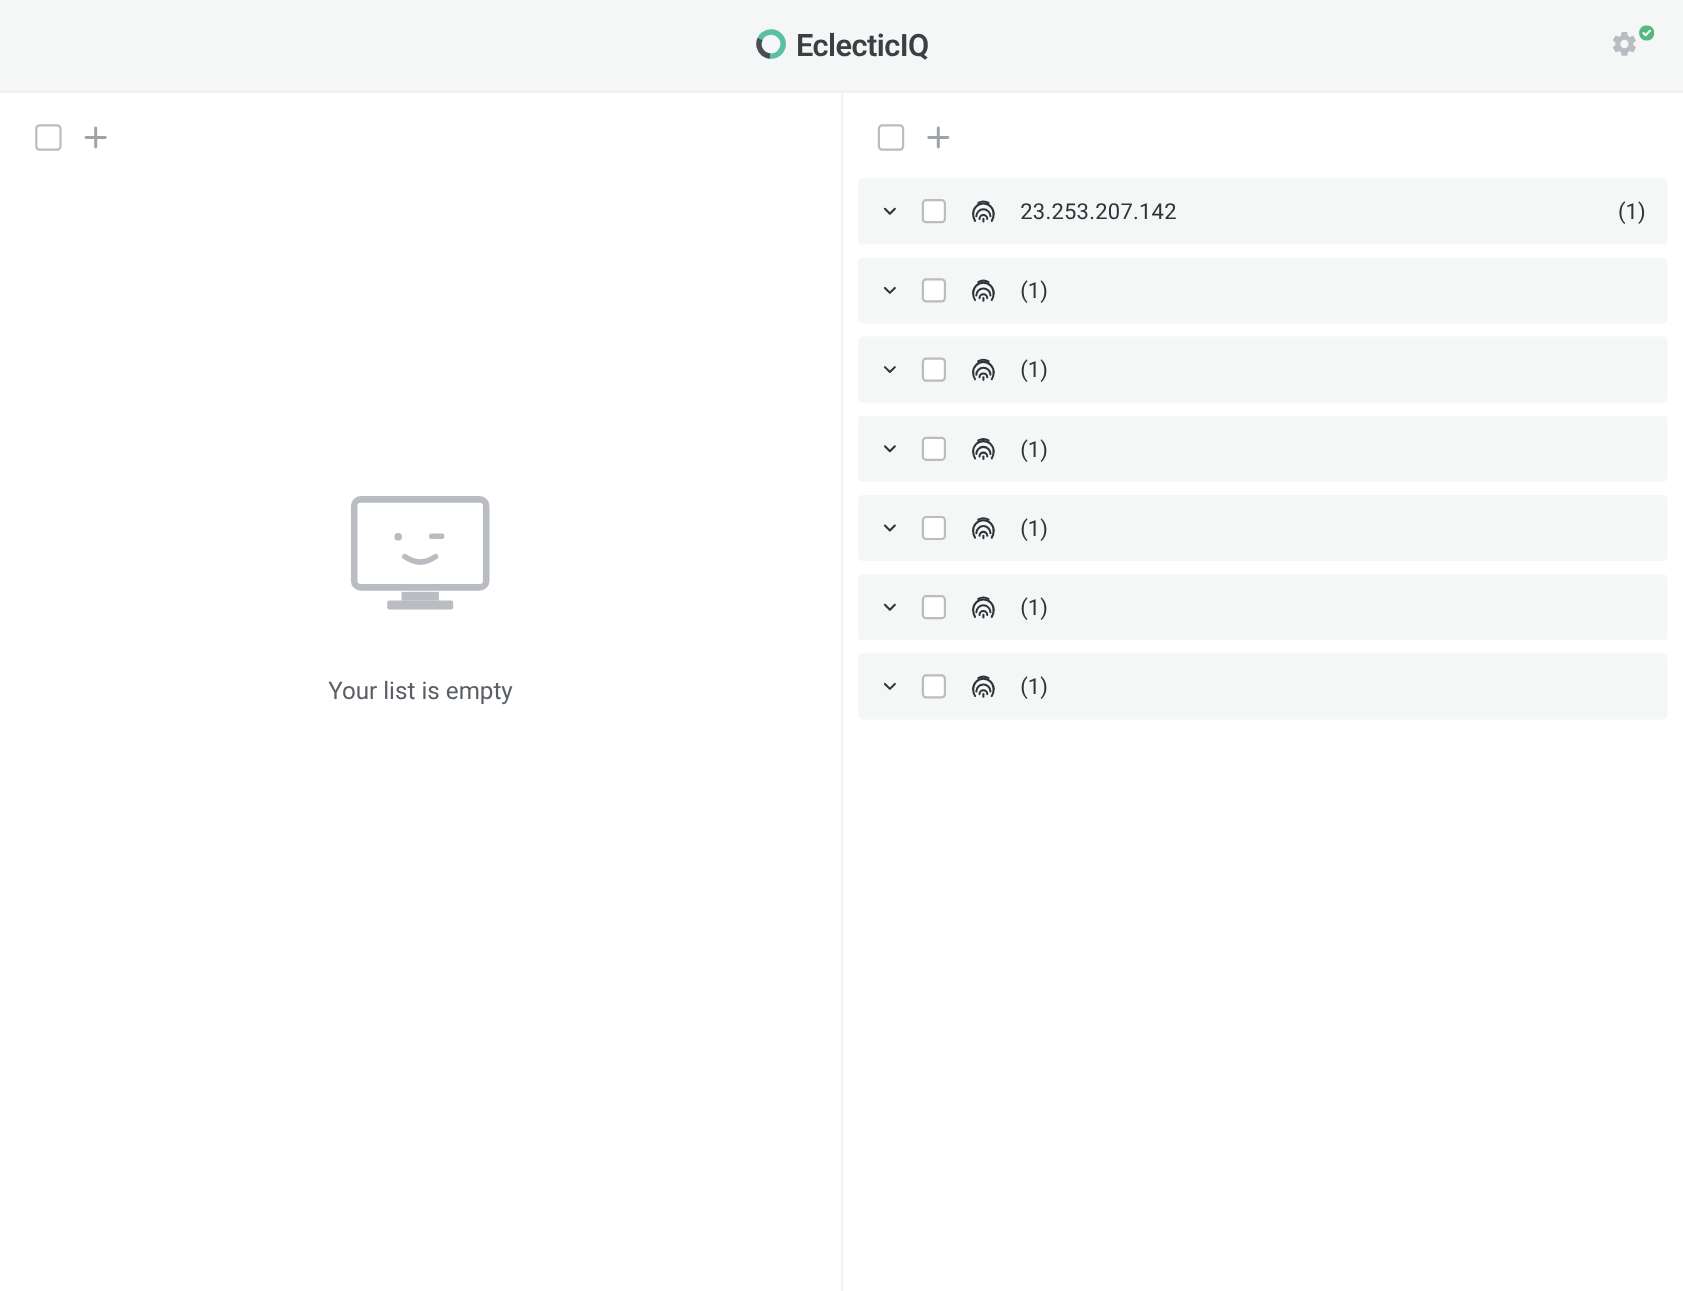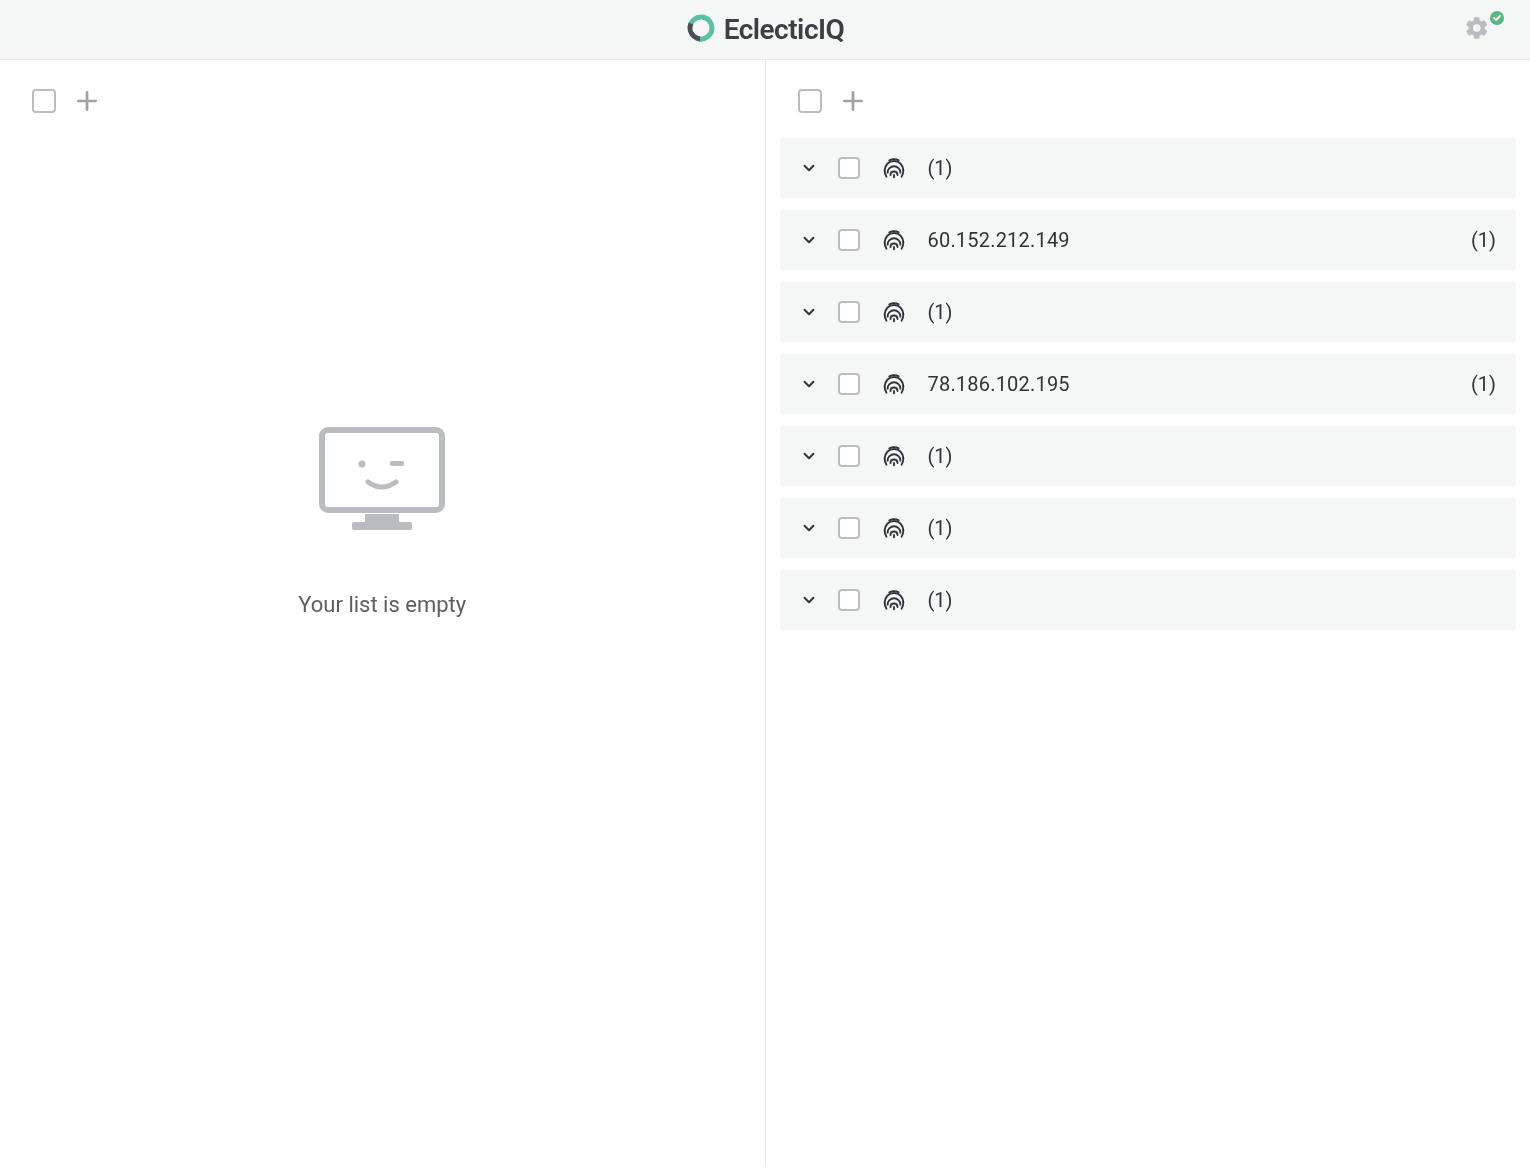--- a/index.html
+++ b/index.html
@@ -4,21 +4,21 @@
   <style>
     * { margin: 0; padding: 0; box-sizing: border-box; }
     body {
       font-family: -apple-system, BlinkMacSystemFont, "Segoe UI", Roboto, Helvetica, Arial, sans-serif;
       background: #ffffff;
       width: 1530px;
       height: 1174px;
       overflow: hidden;
     }
     .header {
-      height: 60px;
+      height: 84px;
       background: #f5f6f6;
       display: flex;
       align-items: center;
       justify-content: center;
       position: relative;
       border-bottom: 1px solid #e8e9ea;
     }
     .logo-container {
       display: flex;
       align-items: center;
@@ -207,82 +207,81 @@
             <svg width="28" height="28" viewBox="0 0 24 24" fill="none" stroke="#2f343a" stroke-width="1.6" stroke-linecap="round">
               <path d="M4 14c0-4.4 3.6-8 8-8s8 3.6 8 8"></path>
               <path d="M6.5 16c0-3 2.5-5.5 5.5-5.5s5.5 2.5 5.5 5.5"></path>
               <path d="M9 18c0-1.7 1.3-3 3-3s3 1.3 3 3"></path>
               <path d="M12 18v2"></path>
               <path d="M4 14c0 2 .5 4 1.5 5.5"></path>
               <path d="M20 14c0 2-.5 4-1.5 5.5"></path>
               <path d="M8 5.5C9.2 4.8 10.6 4.4 12 4.4s2.8.4 4 1.1"></path>
             </svg>
           </div>
-          <div class="row-count">(1)</div>
-        </div>
-        <div class="list-row">
-          <div class="chevron-wrap">
-            <svg width="18" height="18" viewBox="0 0 24 24">
-              <path d="M6 9 L12 15 L18 9" stroke="#2f343a" stroke-width="2.5" fill="none" stroke-linecap="round" stroke-linejoin="round"></path>
-            </svg>
-          </div>
-          <div class="row-checkbox"></div>
-          <div class="fingerprint-wrap">
-            <svg width="28" height="28" viewBox="0 0 24 24" fill="none" stroke="#2f343a" stroke-width="1.6" stroke-linecap="round">
-              <path d="M4 14c0-4.4 3.6-8 8-8s8 3.6 8 8"></path>
-              <path d="M6.5 16c0-3 2.5-5.5 5.5-5.5s5.5 2.5 5.5 5.5"></path>
-              <path d="M9 18c0-1.7 1.3-3 3-3s3 1.3 3 3"></path>
-              <path d="M12 18v2"></path>
-              <path d="M4 14c0 2 .5 4 1.5 5.5"></path>
-              <path d="M20 14c0 2-.5 4-1.5 5.5"></path>
-              <path d="M8 5.5C9.2 4.8 10.6 4.4 12 4.4s2.8.4 4 1.1"></path>
-            </svg>
-          </div>
-          <div class="row-label">60.152.212.149</div>
-          <div class="row-count">(1)</div>
-        </div>
-        <div class="list-row">
-          <div class="chevron-wrap">
-            <svg width="18" height="18" viewBox="0 0 24 24">
-              <path d="M6 9 L12 15 L18 9" stroke="#2f343a" stroke-width="2.5" fill="none" stroke-linecap="round" stroke-linejoin="round"></path>
-            </svg>
-          </div>
-          <div class="row-checkbox"></div>
-          <div class="fingerprint-wrap">
-            <svg width="28" height="28" viewBox="0 0 24 24" fill="none" stroke="#2f343a" stroke-width="1.6" stroke-linecap="round">
-              <path d="M4 14c0-4.4 3.6-8 8-8s8 3.6 8 8"></path>
-              <path d="M6.5 16c0-3 2.5-5.5 5.5-5.5s5.5 2.5 5.5 5.5"></path>
-              <path d="M9 18c0-1.7 1.3-3 3-3s3 1.3 3 3"></path>
-              <path d="M12 18v2"></path>
-              <path d="M4 14c0 2 .5 4 1.5 5.5"></path>
-              <path d="M20 14c0 2-.5 4-1.5 5.5"></path>
-              <path d="M8 5.5C9.2 4.8 10.6 4.4 12 4.4s2.8.4 4 1.1"></path>
-            </svg>
-          </div>
-          <div class="row-count">(1)</div>
-        </div>
-        <div class="list-row">
-          <div class="chevron-wrap">
-            <svg width="18" height="18" viewBox="0 0 24 24">
-              <path d="M6 9 L12 15 L18 9" stroke="#2f343a" stroke-width="2.5" fill="none" stroke-linecap="round" stroke-linejoin="round"></path>
-            </svg>
-          </div>
-          <div class="row-checkbox"></div>
-          <div class="fingerprint-wrap">
-            <svg width="28" height="28" viewBox="0 0 24 24" fill="none" stroke="#2f343a" stroke-width="1.6" stroke-linecap="round">
-              <path d="M4 14c0-4.4 3.6-8 8-8s8 3.6 8 8"></path>
-              <path d="M6.5 16c0-3 2.5-5.5 5.5-5.5s5.5 2.5 5.5 5.5"></path>
-              <path d="M9 18c0-1.7 1.3-3 3-3s3 1.3 3 3"></path>
-              <path d="M12 18v2"></path>
-              <path d="M4 14c0 2 .5 4 1.5 5.5"></path>
-              <path d="M20 14c0 2-.5 4-1.5 5.5"></path>
-              <path d="M8 5.5C9.2 4.8 10.6 4.4 12 4.4s2.8.4 4 1.1"></path>
-            </svg>
-          </div>
-          <div class="row-label">78.186.102.195</div>
+          <div class="row-label">23.253.207.142</div>
+          <div class="row-count">(1)</div>
+        </div>
+        <div class="list-row">
+          <div class="chevron-wrap">
+            <svg width="18" height="18" viewBox="0 0 24 24">
+              <path d="M6 9 L12 15 L18 9" stroke="#2f343a" stroke-width="2.5" fill="none" stroke-linecap="round" stroke-linejoin="round"></path>
+            </svg>
+          </div>
+          <div class="row-checkbox"></div>
+          <div class="fingerprint-wrap">
+            <svg width="28" height="28" viewBox="0 0 24 24" fill="none" stroke="#2f343a" stroke-width="1.6" stroke-linecap="round">
+              <path d="M4 14c0-4.4 3.6-8 8-8s8 3.6 8 8"></path>
+              <path d="M6.5 16c0-3 2.5-5.5 5.5-5.5s5.5 2.5 5.5 5.5"></path>
+              <path d="M9 18c0-1.7 1.3-3 3-3s3 1.3 3 3"></path>
+              <path d="M12 18v2"></path>
+              <path d="M4 14c0 2 .5 4 1.5 5.5"></path>
+              <path d="M20 14c0 2-.5 4-1.5 5.5"></path>
+              <path d="M8 5.5C9.2 4.8 10.6 4.4 12 4.4s2.8.4 4 1.1"></path>
+            </svg>
+          </div>
+          <div class="row-count">(1)</div>
+        </div>
+        <div class="list-row">
+          <div class="chevron-wrap">
+            <svg width="18" height="18" viewBox="0 0 24 24">
+              <path d="M6 9 L12 15 L18 9" stroke="#2f343a" stroke-width="2.5" fill="none" stroke-linecap="round" stroke-linejoin="round"></path>
+            </svg>
+          </div>
+          <div class="row-checkbox"></div>
+          <div class="fingerprint-wrap">
+            <svg width="28" height="28" viewBox="0 0 24 24" fill="none" stroke="#2f343a" stroke-width="1.6" stroke-linecap="round">
+              <path d="M4 14c0-4.4 3.6-8 8-8s8 3.6 8 8"></path>
+              <path d="M6.5 16c0-3 2.5-5.5 5.5-5.5s5.5 2.5 5.5 5.5"></path>
+              <path d="M9 18c0-1.7 1.3-3 3-3s3 1.3 3 3"></path>
+              <path d="M12 18v2"></path>
+              <path d="M4 14c0 2 .5 4 1.5 5.5"></path>
+              <path d="M20 14c0 2-.5 4-1.5 5.5"></path>
+              <path d="M8 5.5C9.2 4.8 10.6 4.4 12 4.4s2.8.4 4 1.1"></path>
+            </svg>
+          </div>
+          <div class="row-count">(1)</div>
+        </div>
+        <div class="list-row">
+          <div class="chevron-wrap">
+            <svg width="18" height="18" viewBox="0 0 24 24">
+              <path d="M6 9 L12 15 L18 9" stroke="#2f343a" stroke-width="2.5" fill="none" stroke-linecap="round" stroke-linejoin="round"></path>
+            </svg>
+          </div>
+          <div class="row-checkbox"></div>
+          <div class="fingerprint-wrap">
+            <svg width="28" height="28" viewBox="0 0 24 24" fill="none" stroke="#2f343a" stroke-width="1.6" stroke-linecap="round">
+              <path d="M4 14c0-4.4 3.6-8 8-8s8 3.6 8 8"></path>
+              <path d="M6.5 16c0-3 2.5-5.5 5.5-5.5s5.5 2.5 5.5 5.5"></path>
+              <path d="M9 18c0-1.7 1.3-3 3-3s3 1.3 3 3"></path>
+              <path d="M12 18v2"></path>
+              <path d="M4 14c0 2 .5 4 1.5 5.5"></path>
+              <path d="M20 14c0 2-.5 4-1.5 5.5"></path>
+              <path d="M8 5.5C9.2 4.8 10.6 4.4 12 4.4s2.8.4 4 1.1"></path>
+            </svg>
+          </div>
           <div class="row-count">(1)</div>
         </div>
         <div class="list-row">
           <div class="chevron-wrap">
             <svg width="18" height="18" viewBox="0 0 24 24">
               <path d="M6 9 L12 15 L18 9" stroke="#2f343a" stroke-width="2.5" fill="none" stroke-linecap="round" stroke-linejoin="round"></path>
             </svg>
           </div>
           <div class="row-checkbox"></div>
           <div class="fingerprint-wrap">

